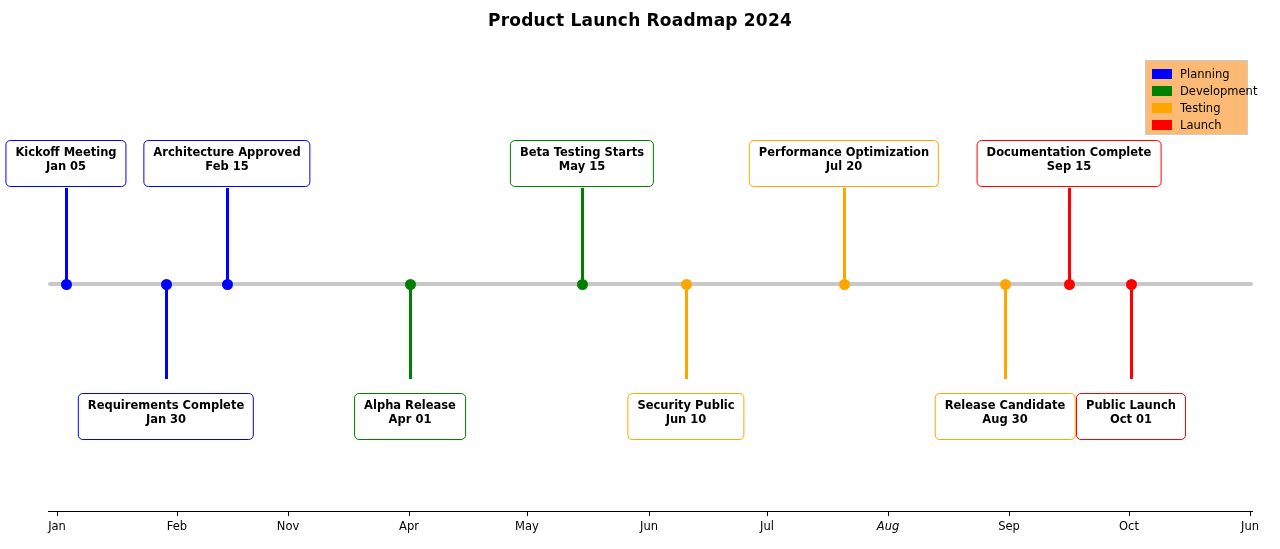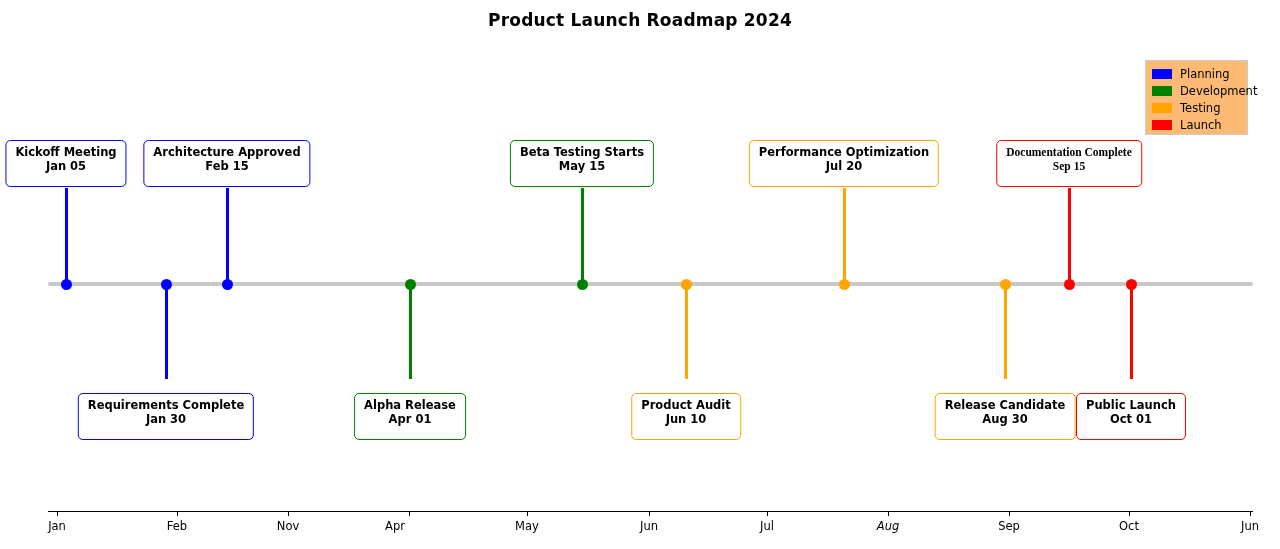--- a/index.html
+++ b/index.html
@@ -169,54 +169,54 @@
         <div class="label-box" style="top: 393px; border-color: rgb(0, 128, 0);"><span>Alpha Release</span><span class="lb-date">Apr 01</span></div>
       </div>
       <div class="event" style="left: 582px;">
         <div class="stem" style="top: 188px; height: 96px; background: rgb(0, 128, 0);"></div>
         <div class="marker" style="background: rgb(0, 128, 0);"></div>
         <div class="label-box" style="top: 140px; border-color: rgb(0, 128, 0);"><span>Beta Testing Starts</span><span class="lb-date">May 15</span></div>
       </div>
       <div class="event" style="left: 686px;">
         <div class="stem" style="top: 284px; height: 95px; background: rgb(255, 165, 0);"></div>
         <div class="marker" style="background: rgb(255, 165, 0);"></div>
-        <div class="label-box" style="top: 393px; border-color: rgb(255, 165, 0);"><span>Product Audit</span><span class="lb-date">Jun 10</span></div>
+        <div class="label-box" style="top: 393px; border-color: rgb(255, 165, 0);"><span>Security Public</span><span class="lb-date">Jun 10</span></div>
       </div>
       <div class="event" style="left: 844px;">
         <div class="stem" style="top: 188px; height: 96px; background: rgb(255, 165, 0);"></div>
         <div class="marker" style="background: rgb(255, 165, 0);"></div>
         <div class="label-box" style="top: 140px; border-color: rgb(255, 165, 0);"><span>Performance Optimization</span><span class="lb-date">Jul 20</span></div>
       </div>
       <div class="event" style="left: 1005px;">
         <div class="stem" style="top: 284px; height: 95px; background: rgb(255, 165, 0);"></div>
         <div class="marker" style="background: rgb(255, 165, 0);"></div>
         <div class="label-box" style="top: 393px; border-color: rgb(255, 165, 0);"><span>Release Candidate</span><span class="lb-date">Aug 30</span></div>
       </div>
       <div class="event" style="left: 1069px;">
         <div class="stem" style="top: 188px; height: 96px; background: rgb(255, 0, 0);"></div>
         <div class="marker" style="background: rgb(255, 0, 0);"></div>
-        <div class="label-box" style="top: 140px; border-color: rgb(255, 0, 0); font-family: Liberation Serif, serif;"><span>Documentation Complete</span><span class="lb-date">Sep 15</span></div>
+        <div class="label-box" style="top: 140px; border-color: rgb(255, 0, 0);"><span>Documentation Complete</span><span class="lb-date">Sep 15</span></div>
       </div>
       <div class="event" style="left: 1131px;">
         <div class="stem" style="top: 284px; height: 95px; background: rgb(255, 0, 0);"></div>
         <div class="marker" style="background: rgb(255, 0, 0);"></div>
         <div class="label-box" style="top: 393px; border-color: rgb(255, 0, 0);"><span>Public Launch</span><span class="lb-date">Oct 01</span></div>
       </div>
     </div>
 
   <div class="axis-spine"></div>
   <div id="axis-layer">
       <div class="tick" style="left: 57px;"></div>
       <div class="tick-label" style="left: 57px;">Jan</div>
       <div class="tick" style="left: 177px;"></div>
       <div class="tick-label" style="left: 177px;">Feb</div>
       <div class="tick" style="left: 288px;"></div>
       <div class="tick-label" style="left: 288px;">Nov</div>
       <div class="tick" style="left: 409px;"></div>
-      <div class="tick-label" style="left: 395px;">Apr</div>
+      <div class="tick-label" style="left: 409px;">Apr</div>
       <div class="tick" style="left: 527px;"></div>
       <div class="tick-label" style="left: 527px;">May</div>
       <div class="tick" style="left: 649px;"></div>
       <div class="tick-label" style="left: 649px;">Jun</div>
       <div class="tick" style="left: 767px;"></div>
       <div class="tick-label" style="left: 767px;">Jul</div>
       <div class="tick" style="left: 888px;"></div>
       <div class="tick-label" style="left: 888px; font-style: italic;">Aug</div>
       <div class="tick" style="left: 1009px;"></div>
       <div class="tick-label" style="left: 1009px;">Sep</div>

